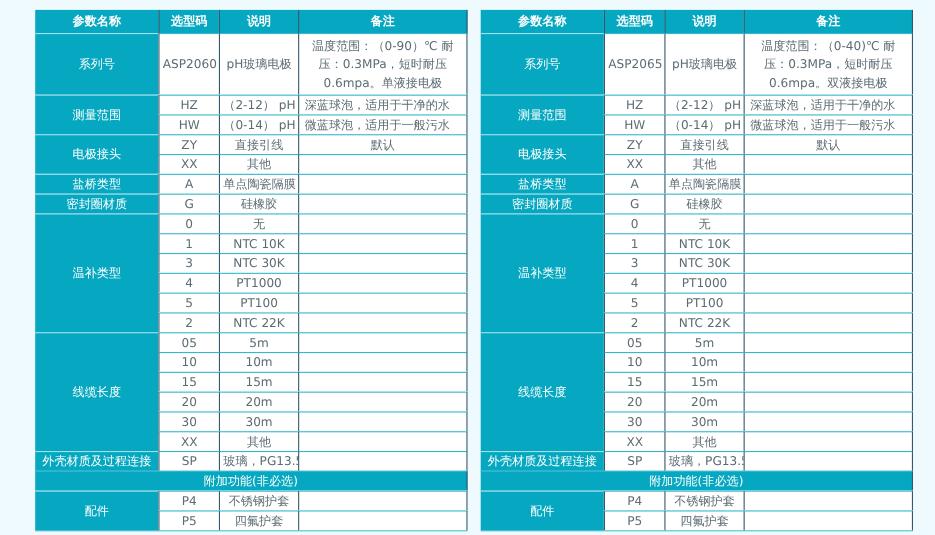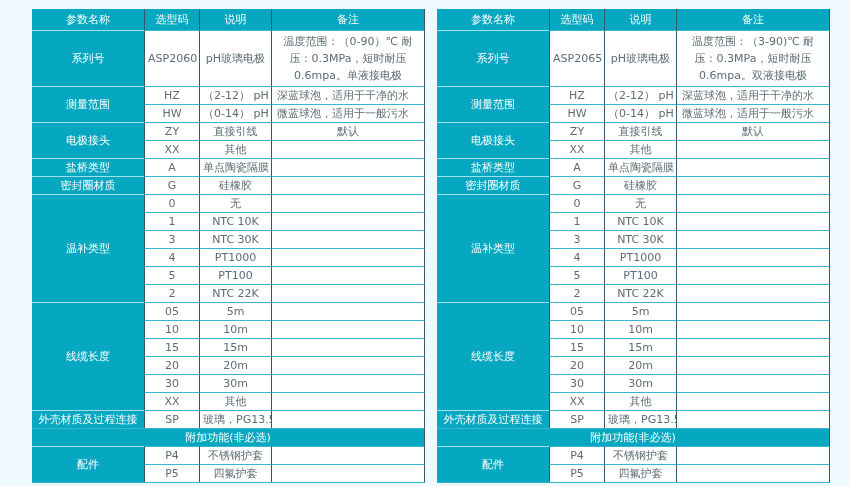--- a/index.html
+++ b/index.html
@@ -22,21 +22,21 @@
   .table-wrap{position:absolute;top:9px;}
   .table-wrap.left{left:32px;}
   .table-wrap.right{left:437px;}
   table{
     border-collapse:separate;border-spacing:0;table-layout:fixed;
     width:393px;font-size:11px;color:var(--cell-text);
     border-bottom:1px solid var(--grid-h);
   }
   th{
     background:var(--teal);color:var(--header-text);
-    font-weight:normal;height:21px;padding:0 2px;
+    font-weight:bold;height:21px;padding:0 2px;
     border-left:1px solid var(--grid-v);
     font-size:11px;text-align:center;
   }
   th:first-child{border-left:none;}
   th:last-child{border-right:1px solid var(--grid-v);}
   td{
     background:#ffffff;height:18px;padding:0 3px;
     text-align:center;vertical-align:middle;
     border-left:1px solid var(--grid-v);
     border-top:1px solid var(--grid-h);
@@ -222,21 +222,21 @@
             <th>选型码</th>
             <th>说明</th>
             <th>备注</th>
           </tr>
         </thead>
         <tbody>
           <tr class="tall-row">
             <td rowspan="1" class="label">系列号</td>
             <td>ASP2065</td>
             <td>pH玻璃电极</td>
-            <td class="multi">温度范围：（3-90)℃ 耐压：0.3MPa，短时耐压0.6mpa。双液接电极</td>
+            <td class="multi">温度范围：（0-40)℃ 耐压：0.3MPa，短时耐压0.6mpa。双液接电极</td>
           </tr>
           <tr>
             <td rowspan="2" class="label">测量范围</td>
             <td>HZ</td>
             <td>（2-12） pH</td>
             <td class="remark-left">深蓝球泡，适用于干净的水</td>
           </tr>
           <tr>
             <td>HW</td>
             <td>（0-14） pH</td>

